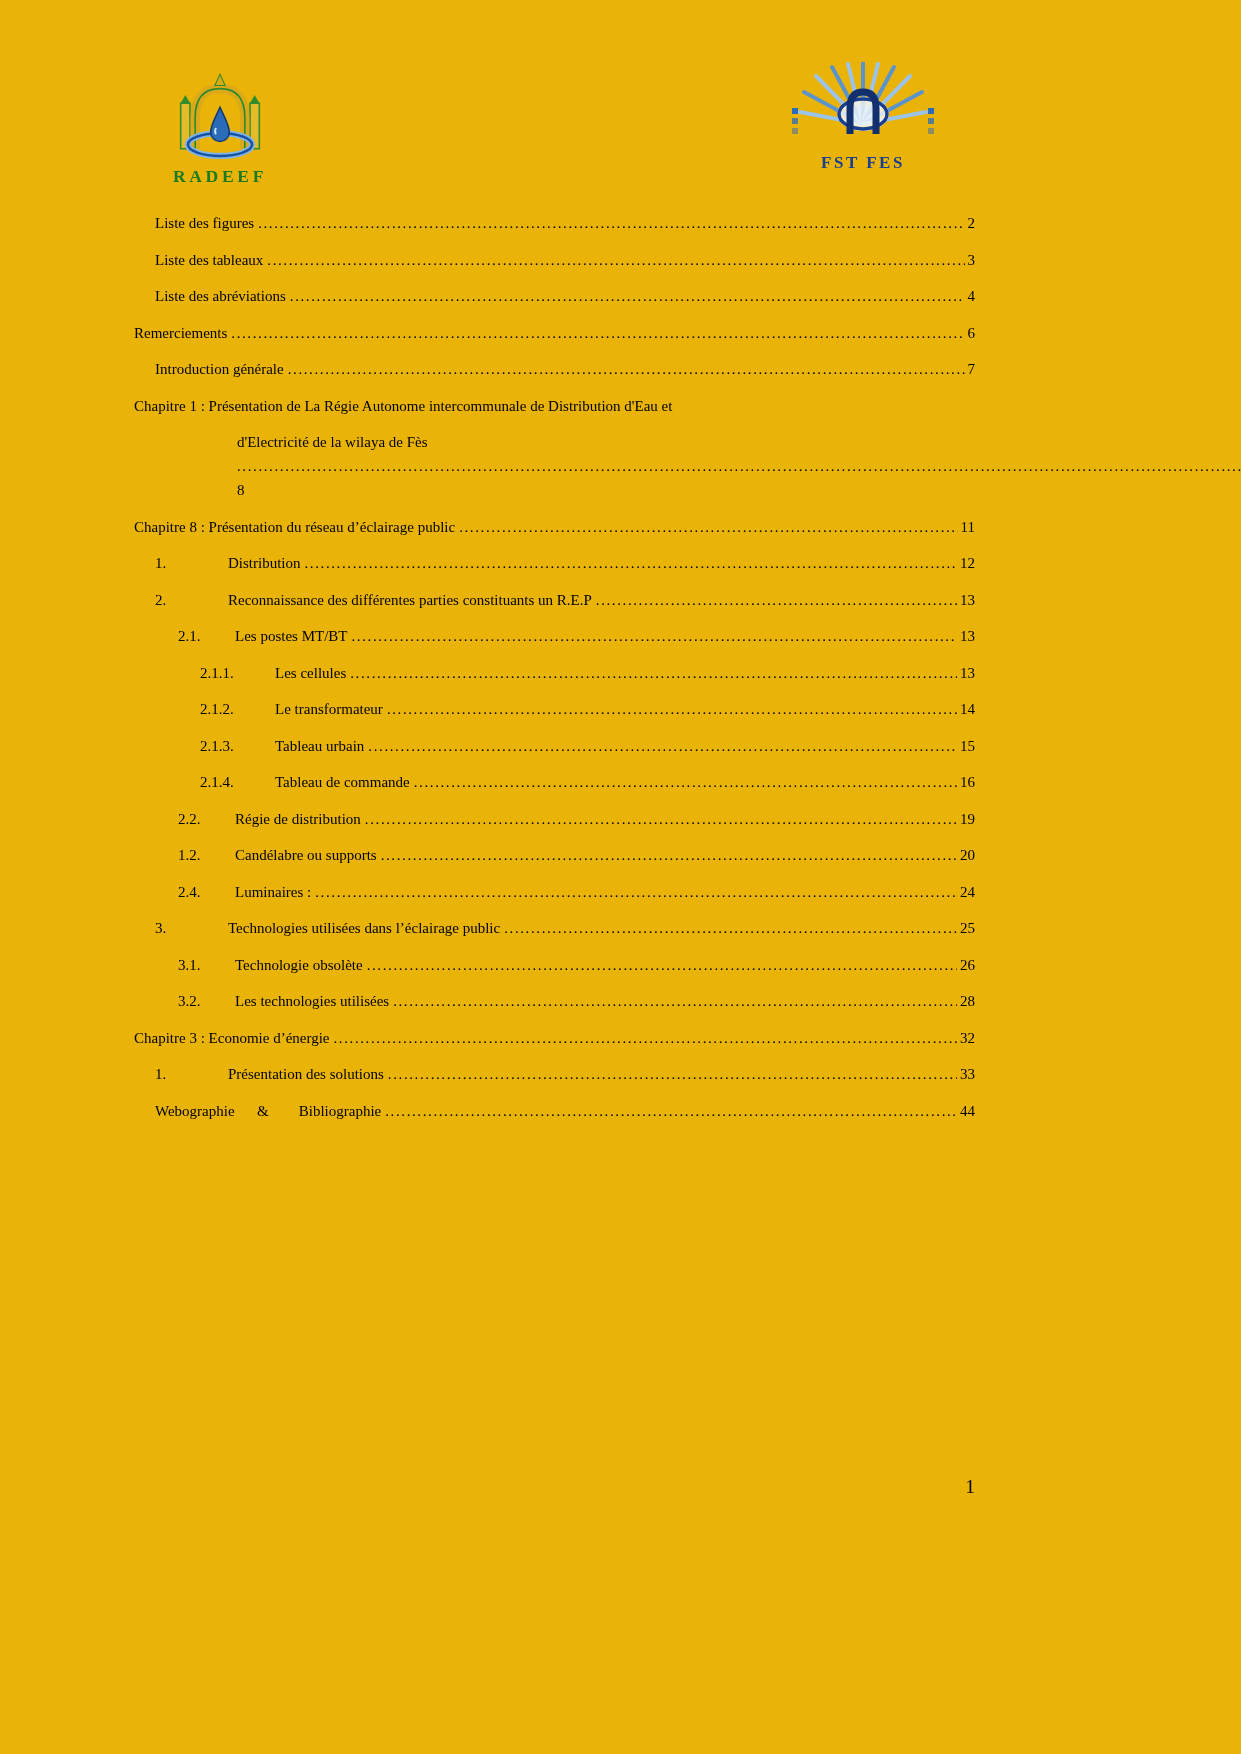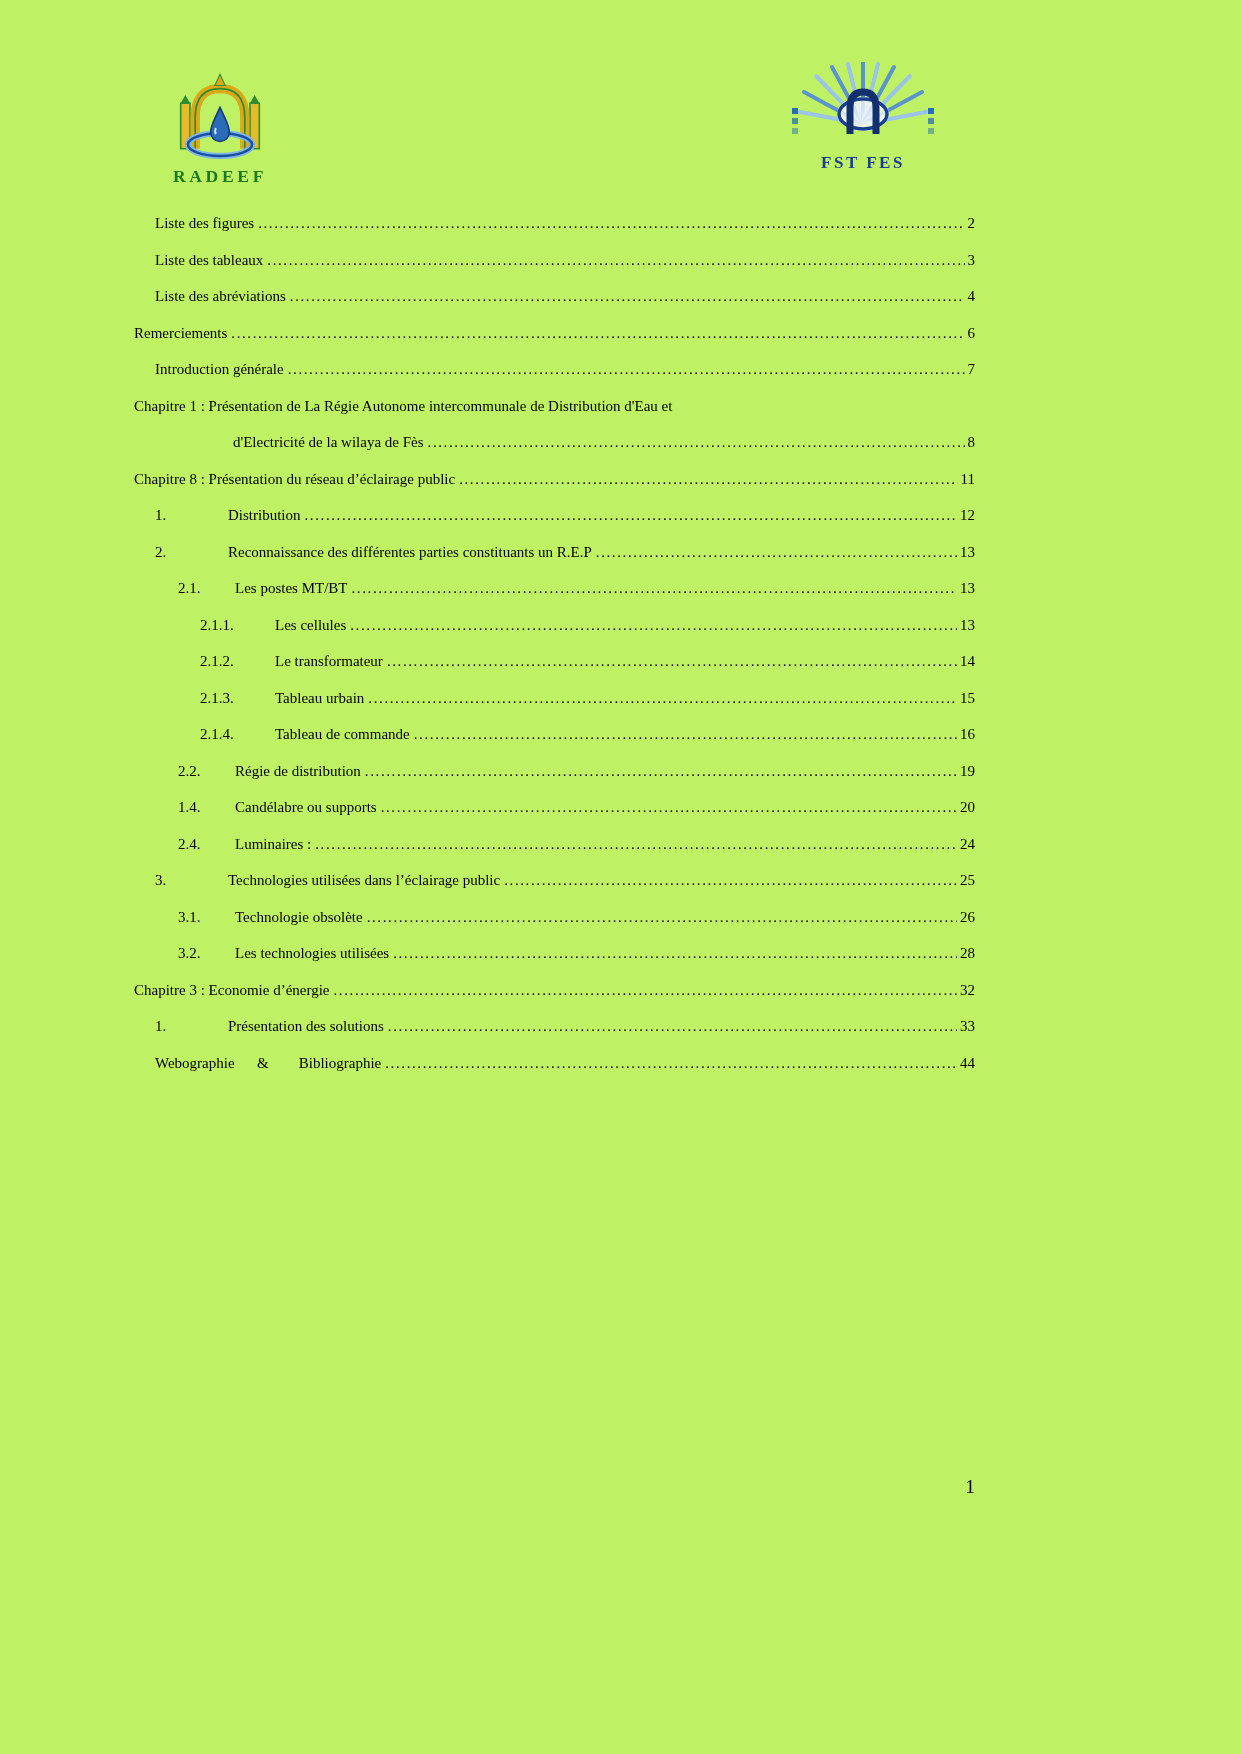--- a/index.html
+++ b/index.html
@@ -2,21 +2,21 @@
 <html><head>
 <meta charset="utf-8">
 <style>
   * { margin: 0; padding: 0; box-sizing: border-box; }
   html, body { background: #ffffff; }
   .page {
     position: relative;
     width: 1241px;
     height: 1754px;
     margin: 0 auto;
-    background: #bef264;
+    background: #eab308;
     font-family: "Liberation Serif", "DejaVu Serif", serif;
     color: #000000;
     overflow: hidden;
   }
 
   
   .logo-radeef { position: absolute; left: 166px; top: 68px; width: 108px; height: 120px; }
   .logo-fst    { position: absolute; left: 790px; top: 62px; width: 146px; height: 112px; }
   .logo-radeef svg, .logo-fst svg { display: block; width: 100%; height: 100%; }
 
@@ -30,21 +30,21 @@
   }
   .toc-row {
     display: flex;
     align-items: baseline;
     line-height: 24px;
     margin-bottom: 12.5px;
   }
   .toc-num  { flex: 0 0 auto; }
   .lvl-a    { padding-left: 21px; }
   .lvl-root { padding-left: 0; }
-  .lvl-cont { padding-left: 99px; }
+  .lvl-cont { padding-left: 99px; flex-direction: column; }
   .lvl-n1   { padding-left: 21px; }
   .lvl-n2   { padding-left: 44px; }
   .lvl-n3   { padding-left: 66px; }
   .lvl-n1 .toc-num { width: 73px; }
   .lvl-n2 .toc-num { width: 57px; }
   .lvl-n3 .toc-num { width: 75px; }
   .toc-text { flex: 0 0 auto; white-space: pre; }
   .toc-leader {
     flex: 1 1 auto;
     overflow: hidden;
@@ -211,21 +211,21 @@
         <span class="toc-leader"></span>
         <span class="toc-page">16</span>
       </div>
       <div class="toc-row lvl-n2">
         <span class="toc-num">2.2.</span>
         <span class="toc-text">Régie de distribution</span>
         <span class="toc-leader"></span>
         <span class="toc-page">19</span>
       </div>
       <div class="toc-row lvl-n2">
-        <span class="toc-num">1.4.</span>
+        <span class="toc-num">1.2.</span>
         <span class="toc-text">Candélabre ou supports</span>
         <span class="toc-leader"></span>
         <span class="toc-page">20</span>
       </div>
       <div class="toc-row lvl-n2">
         <span class="toc-num">2.4.</span>
         <span class="toc-text">Luminaires :</span>
         <span class="toc-leader"></span>
         <span class="toc-page">24</span>
       </div>

